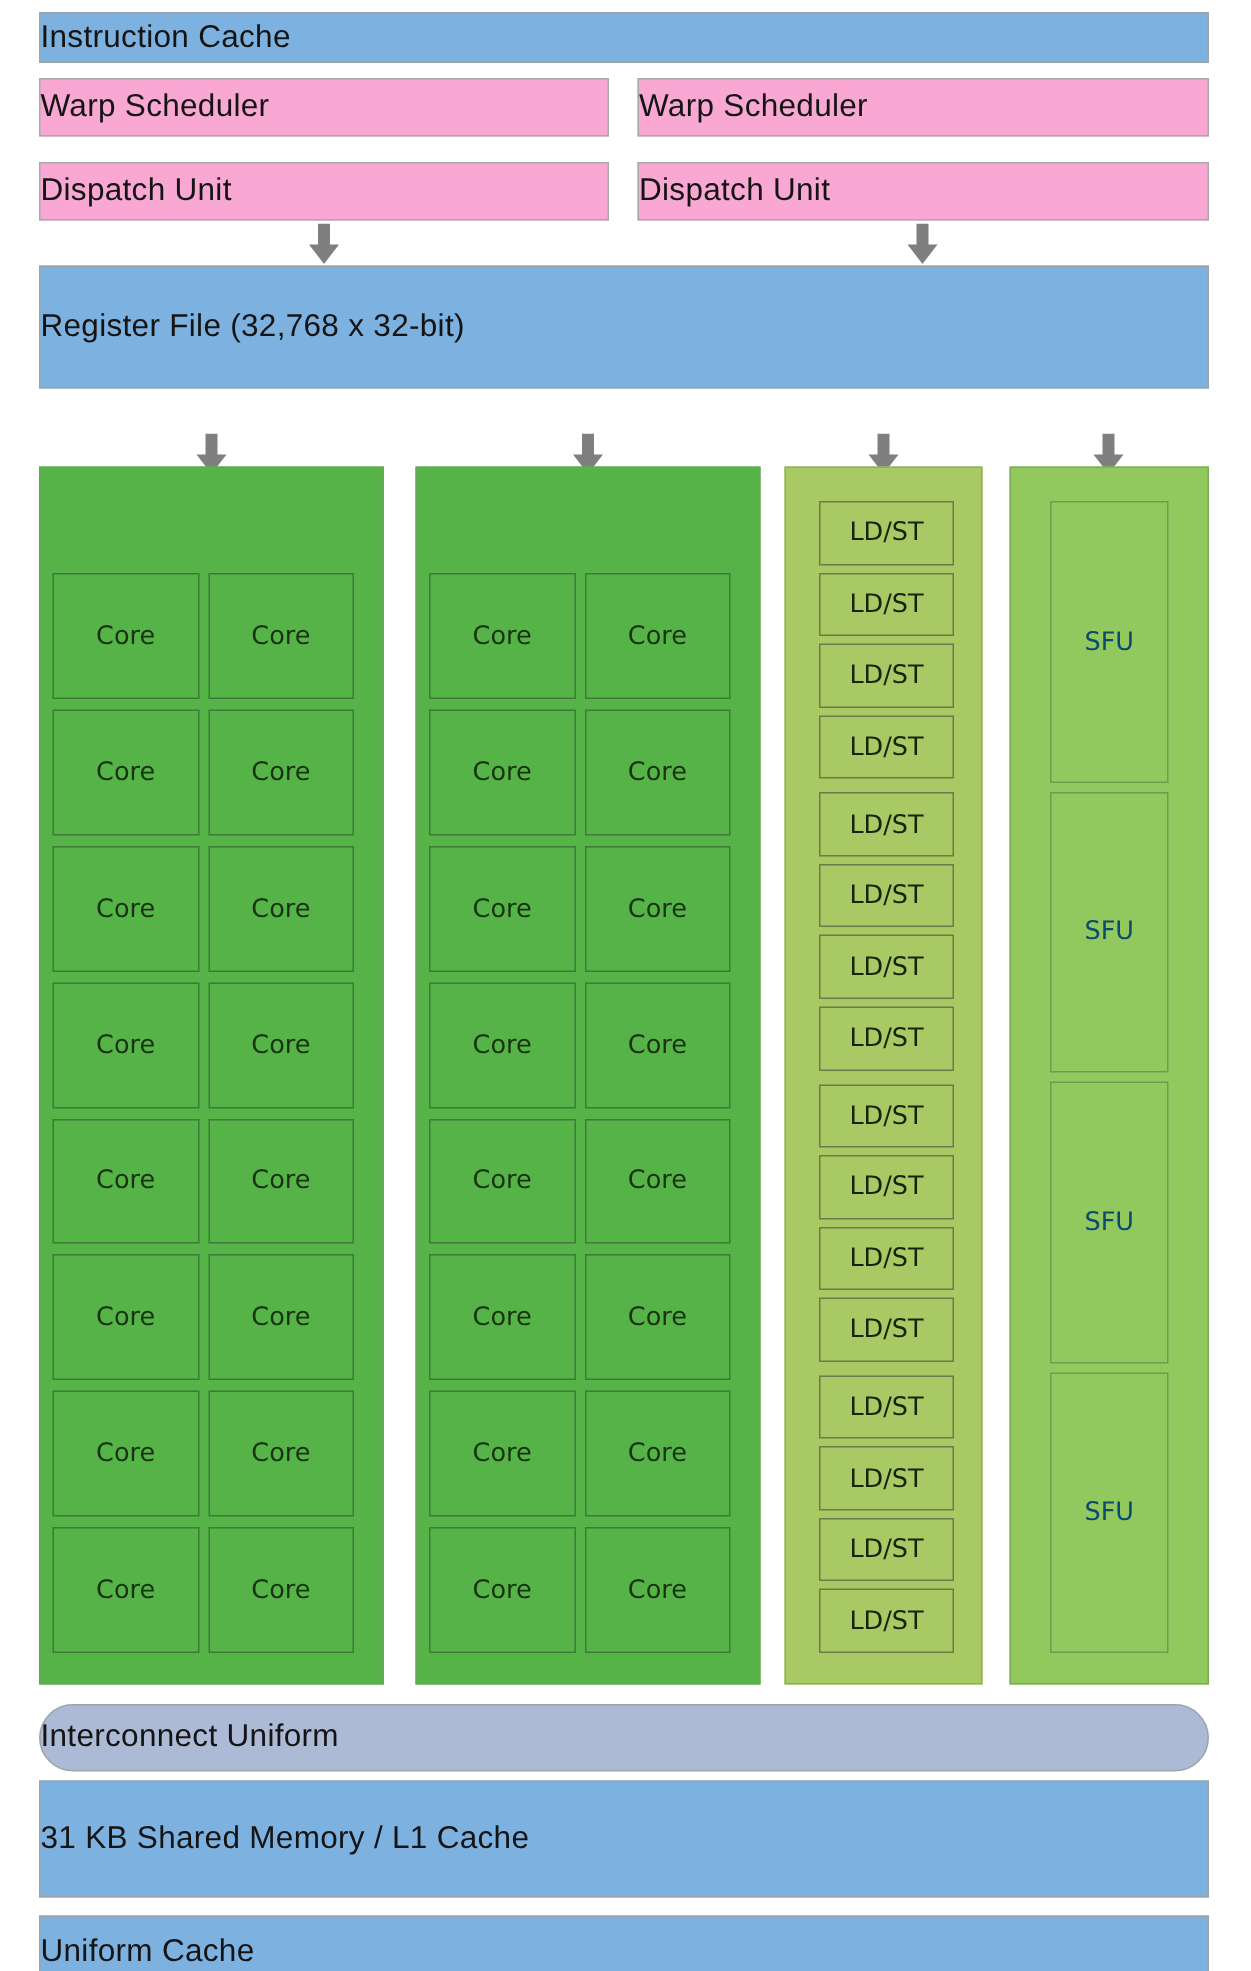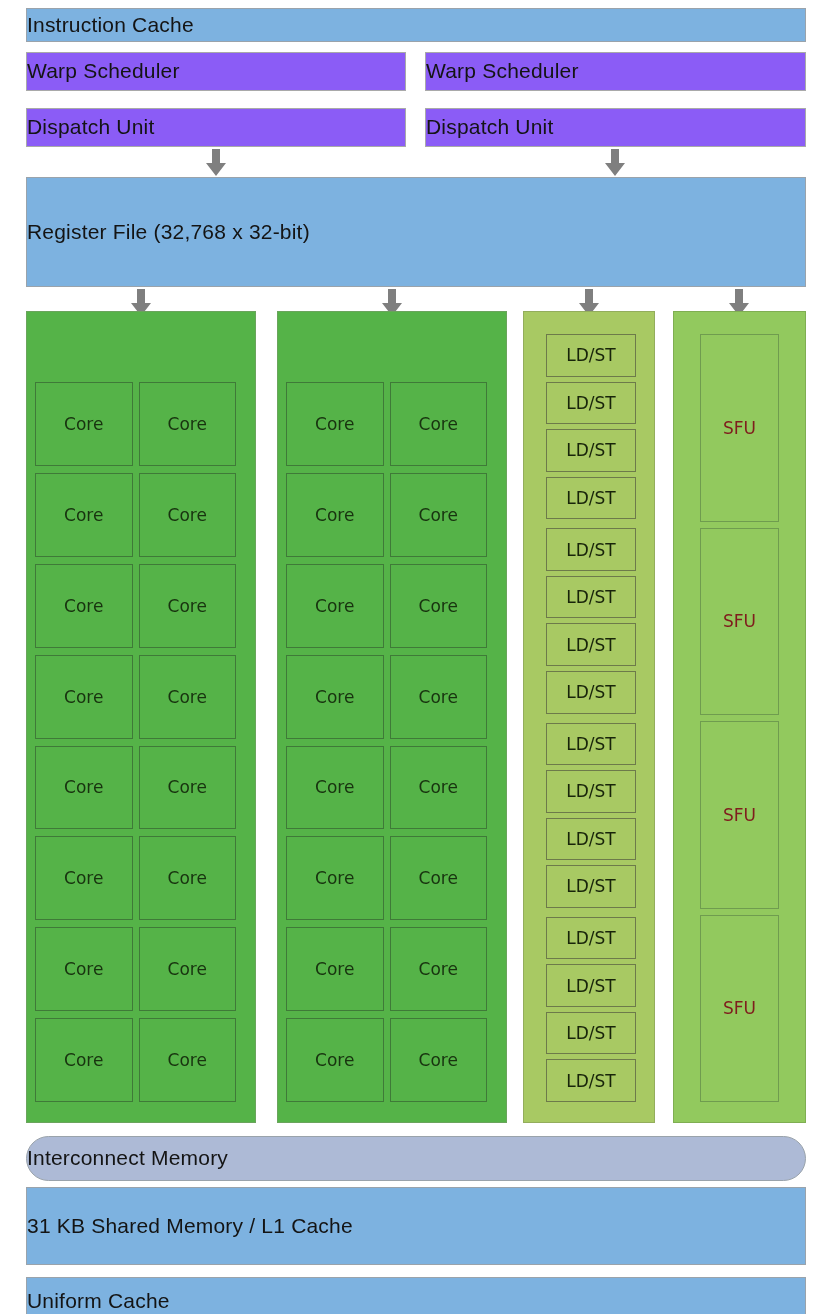--- a/index.html
+++ b/index.html
@@ -32,21 +32,21 @@
     line-height: 1.05;
   }
 
   .hdr-text {
     font-family: "Liberation Sans", sans-serif;
     font-size: 21px;
     letter-spacing: 0.2px;
   }
 
   .blue   { background: #7db2e0; border-color: #9aa3ab; }
-  .orange { background: #8b5cf6; border-color: #a9a9a9; }
+  .orange { background: #f9a8d4; border-color: #a9a9a9; }
   .gray-b { background: #adbad6; border-color: #9aa3ab; }
 
   
   .col {
     position: absolute;
     box-sizing: border-box;
     border: 1px solid #8aa87a;
   }
   .col-core { background: #55b348; border-color: #6aa45c; }
   .col-ldst { background: #a8c963; border-color: #93ad5c; }
@@ -110,21 +110,21 @@
     flex-direction: column;
   }
   .sfu-cell {
     flex: 1 1 0;
     border: 1px solid #6f9c4f;
     display: flex;
     align-items: center;
     justify-content: center;
     font-family: "DejaVu Sans", sans-serif;
     font-size: 17px;
-    color: #7f1d1d;
+    color: #0c4a6e;
     margin-bottom: 6px;
   }
   .sfu-stack .sfu-cell:last-child { margin-bottom: 0; }
 
   
   .arrow {
     position: absolute;
     width: 24px;
     height: 28px;
   }
@@ -162,21 +162,21 @@
     <svg width="24" height="28" viewBox="0 0 24 28">
       <polygon points="8,0 16,0 16,14 22,14 12,27 2,14 8,14" fill="#7f7f7f"></polygon>
     </svg>
   </div>
   <div class="arrow" style="left:603px; top:149px;">
     <svg width="24" height="28" viewBox="0 0 24 28">
       <polygon points="8,0 16,0 16,14 22,14 12,27 2,14 8,14" fill="#7f7f7f"></polygon>
     </svg>
   </div>
 
-  <div class="block blue hdr-text" style="left:26px; top:177px; width:780px; height:110px;">
+  <div class="block blue hdr-text" style="left:26px; top:177px; width:780px; height:82px;">
     <span>Register File (32,768 x 32-bit)</span>
   </div>
 
   <div class="arrow" style="left:129px; top:289px;">
     <svg width="24" height="28" viewBox="0 0 24 28">
       <polygon points="8,0 16,0 16,14 22,14 12,27 2,14 8,14" fill="#7f7f7f"></polygon>
     </svg>
   </div>
   <div class="arrow" style="left:380px; top:289px;">
     <svg width="24" height="28" viewBox="0 0 24 28">
@@ -372,21 +372,21 @@
         <div class="sfu-cell">
           <span>SFU</span>
         </div>
         <div class="sfu-cell">
           <span>SFU</span>
         </div>
       </div>
   </div>
 
   <div class="block gray-b stadium hdr-text" style="left:26px; top:1136px; width:780px; height:45px;">
-    <span>Interconnect Memory</span>
+    <span>Interconnect Uniform</span>
   </div>
 
   <div class="block blue hdr-text" style="left:26px; top:1187px; width:780px; height:78px;">
     <span>31 KB Shared Memory / L1 Cache</span>
   </div>
 
   <div class="block blue hdr-text" style="left:26px; top:1277px; width:780px; height:49px;">
     <span>Uniform Cache</span>
   </div>
 

